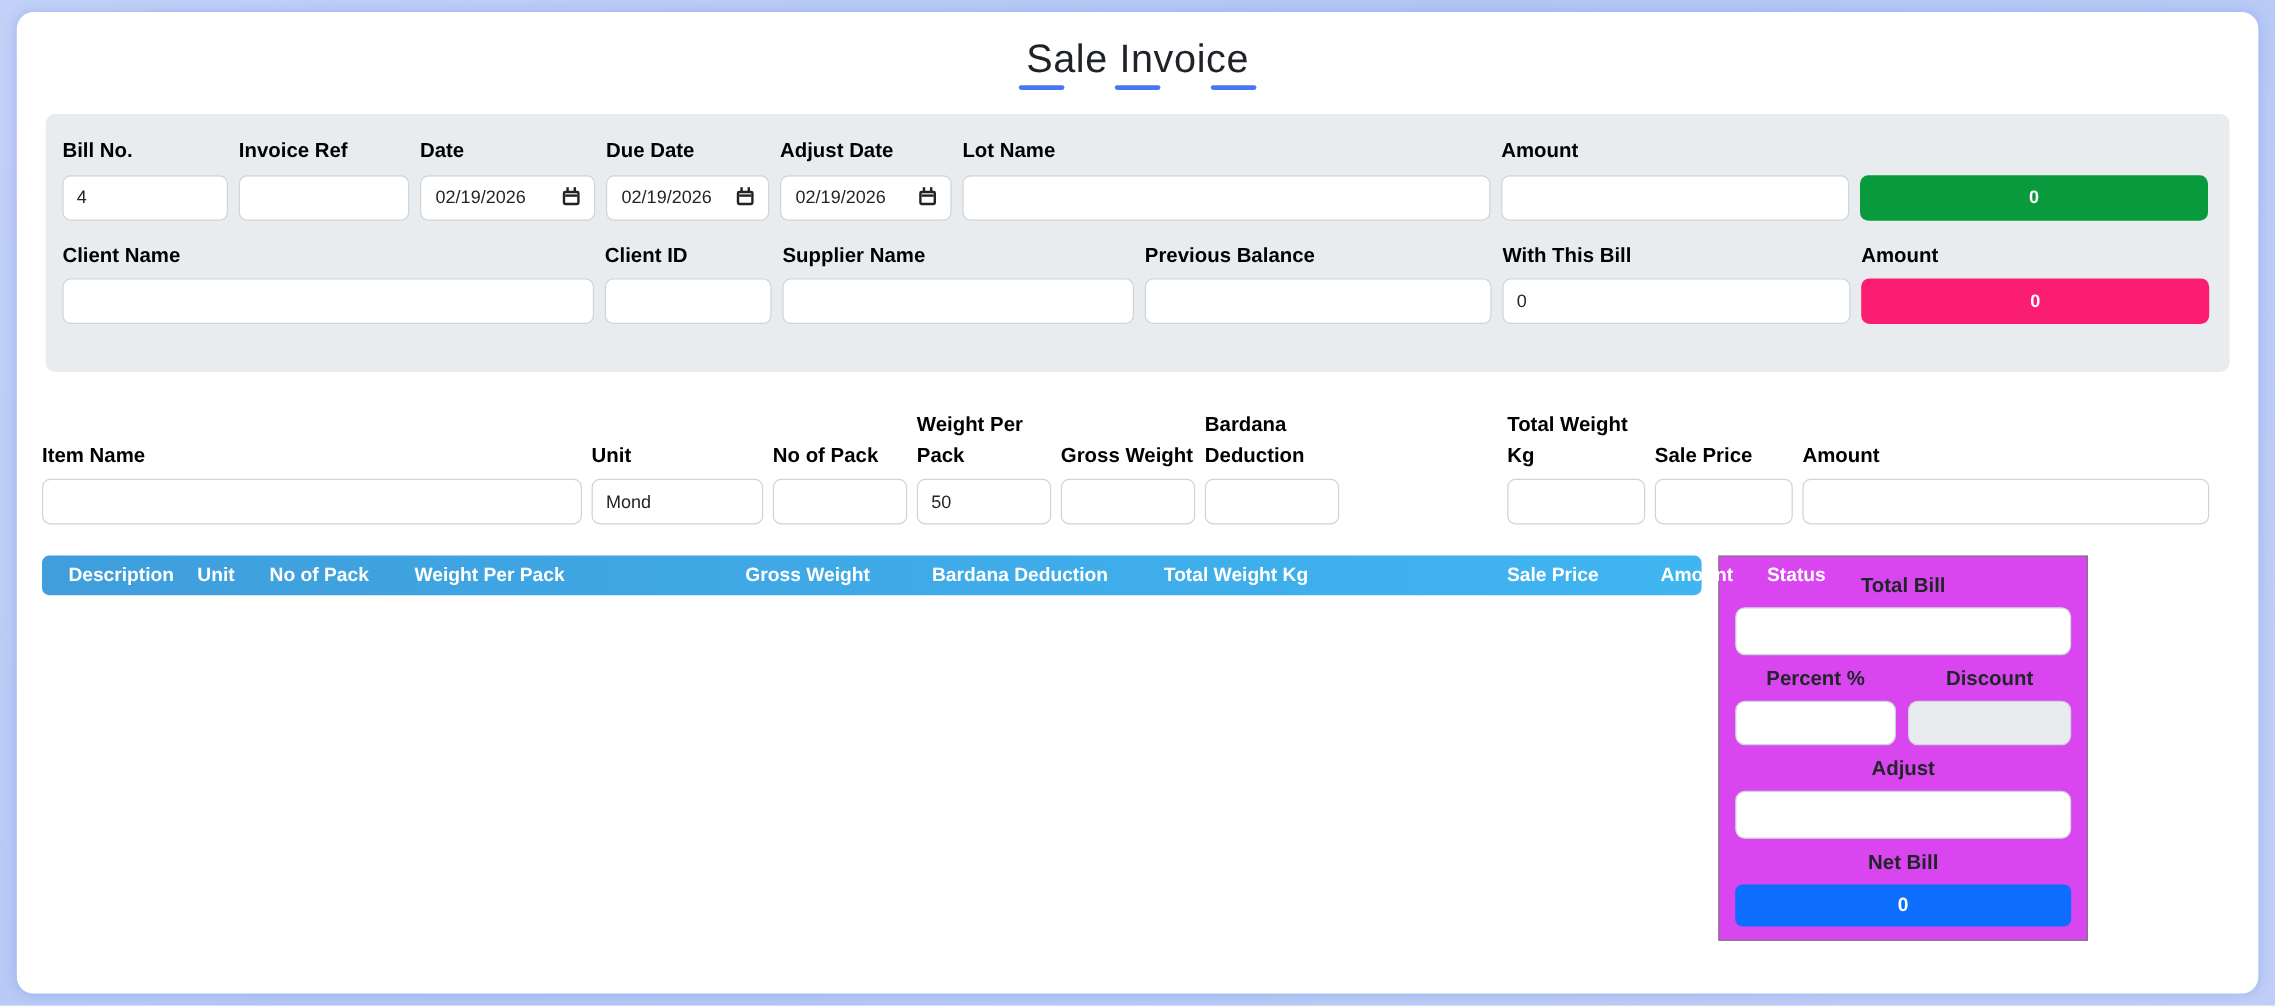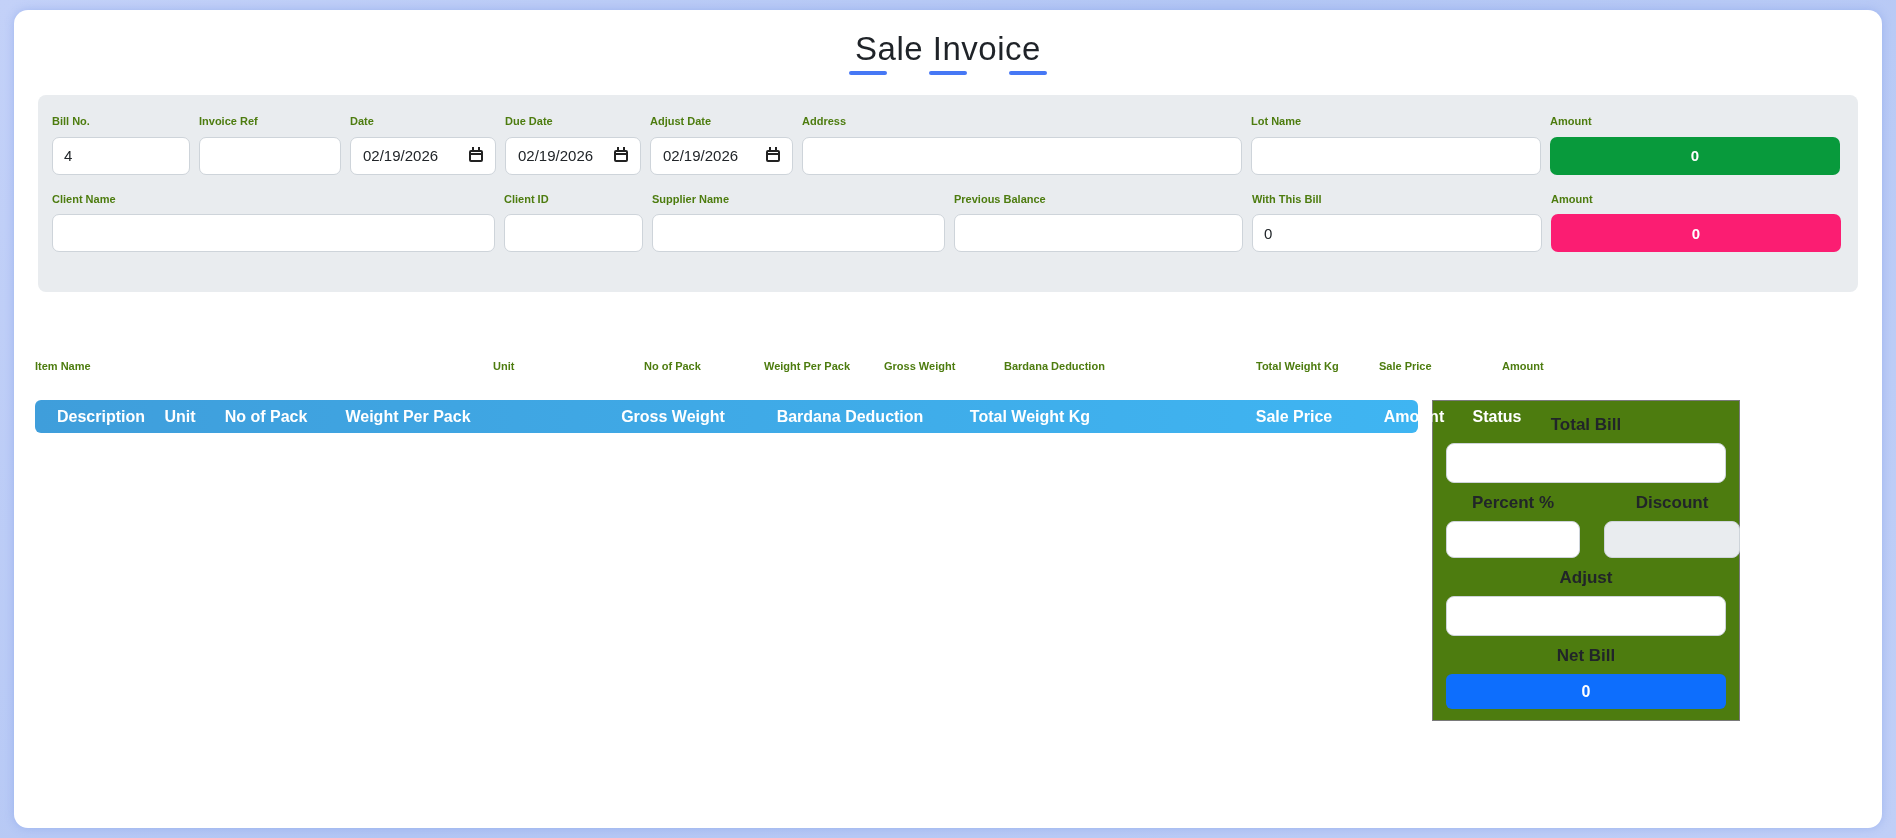--- a/index.html
+++ b/index.html
@@ -29,21 +29,21 @@
   .dash{width:38px;height:4px;border-radius:2px;background:var(--title-underline);}
   
   .form-panel{
     margin:20px 24px 0 24px;width:1820px;
     background:#e9ecef;border-radius:8px;
     padding:18px 14px 40px 14px;
   }
   .grid{display:grid;column-gap:9px;}
   .r1{grid-template-columns:138px 142px 146px 136px 143px 440px 290px 290px;}
   .r2{grid-template-columns:443px 139px 293px 289px 290px 290px;margin-top:16px;}
-  .lbl{font-size:11px;font-weight:700;color:#4d7c0f;line-height:1.5;}
+  .lbl{font-size:17px;font-weight:700;color:#000000;line-height:1.5;}
   .lbl-row{margin-bottom:7px;}
   .field input,.datefield,.badge{
     width:100%;height:38px;border:1px solid #ced4da;border-radius:7px;
     font-size:15px;color:#212529;background:#fff;
   }
   .field input{padding:0 11px;outline:none;font-family:"Liberation Sans",sans-serif;}
   .datefield{display:flex;align-items:center;justify-content:space-between;padding:0 12px;}
   .cal{position:relative;width:14px;height:12px;border:2px solid #222;border-radius:2px;display:inline-block;}
   .cal::before{content:"";position:absolute;left:1px;top:-5px;width:2px;height:4px;background:#222;box-shadow:6px 0 0 #222;}
   .cal::after{content:"";position:absolute;left:0;top:1px;width:10px;height:2px;background:#222;}
@@ -67,27 +67,27 @@
   .c1{left:145px;transform:translateX(-50%);}
   .c2{left:231px;transform:translateX(-50%);}
   .c3{left:373px;transform:translateX(-50%);}
   .c4{left:638px;transform:translateX(-50%);}
   .c5{left:815px;transform:translateX(-50%);}
   .c6{left:995px;transform:translateX(-50%);}
   .c7{left:1259px;transform:translateX(-50%);}
   .c8{left:1379px;transform:translateX(-50%);}
   .c9{left:1462px;transform:translateX(-50%);}
   .summary{
-    width:308px;height:321px;margin-left:14px;background:#4d7c0f;
+    width:308px;height:321px;margin-left:14px;background:#d946ef;
     border:1px solid #7a7a7a;padding:10px 13px 12px 13px;text-align:center;
   }
   .sum-lbl{font-size:17px;font-weight:700;margin:4px 0 8px 0;}
   .sum-input{width:100%;height:40px;border:1px solid #ced4da;border-radius:8px;
     padding:0 10px;font-size:15px;outline:none;font-family:"Liberation Sans",sans-serif;}
-  .pd-grid{display:grid;grid-template-columns:134px 136px;column-gap:24px;margin-top:10px;}
+  .pd-grid{display:grid;grid-template-columns:134px 136px;column-gap:10px;margin-top:10px;}
   .pd-grid .sum-lbl{margin:0 0 8px 0;}
   .pd-grid input{width:100%;height:37px;border:1px solid #ced4da;border-radius:8px;
     padding:0 10px;font-size:15px;outline:none;font-family:"Liberation Sans",sans-serif;}
   input.disabled{background:#e9ecef;}
   .netbill-btn{
     width:100%;height:35px;border:none;border-radius:6px;background:var(--net-bill);
     color:#fff;font-weight:700;font-size:16px;cursor:pointer;
     font-family:"Liberation Sans",sans-serif;
   }.mt10{margin-top:10px;}
 </style>
@@ -106,21 +106,20 @@
   </div>
 
   <div class="form-panel">
 
     <div class="grid r1 lbl-row">
       <div class="lbl">Bill No.</div>
       <div class="lbl">Invoice Ref</div>
       <div class="lbl">Date</div>
       <div class="lbl">Due Date</div>
       <div class="lbl">Adjust Date</div>
-      <div class="lbl">Address</div>
       <div class="lbl">Lot Name</div>
       <div class="lbl">Amount</div>
     </div>
 
     <div class="grid r1">
       <div class="field"><input value="4" style=""></div>
       <div class="field"><input value="" style=""></div>
       <div class="datefield">
         <span>02/19/2026</span>
         <span class="cal"></span>
@@ -163,20 +162,32 @@
       <div class="lbl">Unit</div>
       <div class="lbl">No of Pack</div>
       <div class="lbl">Weight Per Pack</div>
       <div class="lbl">Gross Weight</div>
       <div class="lbl">Bardana Deduction</div>
       <div></div>
       <div class="lbl">Total Weight Kg</div>
       <div class="lbl">Sale Price</div>
       <div class="lbl">Amount</div>
     </div>
+    <div class="grid ri">
+      <div class="field"><input value="" style=""></div>
+      <div class="field"><input value="Mond" style=""></div>
+      <div class="field"><input value="" style=""></div>
+      <div class="field"><input value="50" style=""></div>
+      <div class="field"><input value="" style=""></div>
+      <div class="field"><input value="" style=""></div>
+      <div></div>
+      <div class="field"><input value="" style=""></div>
+      <div class="field"><input value="" style=""></div>
+      <div class="field"><input value="" style=""></div>
+    </div>
   </div>
 
   <div class="main-row">
     <div class="table-header">
       <div class="th c0">Description</div>
       <div class="th c1">Unit</div>
       <div class="th c2">No of Pack</div>
       <div class="th c3">Weight Per Pack</div>
       <div class="th c4">Gross Weight</div>
       <div class="th c5">Bardana Deduction</div>

